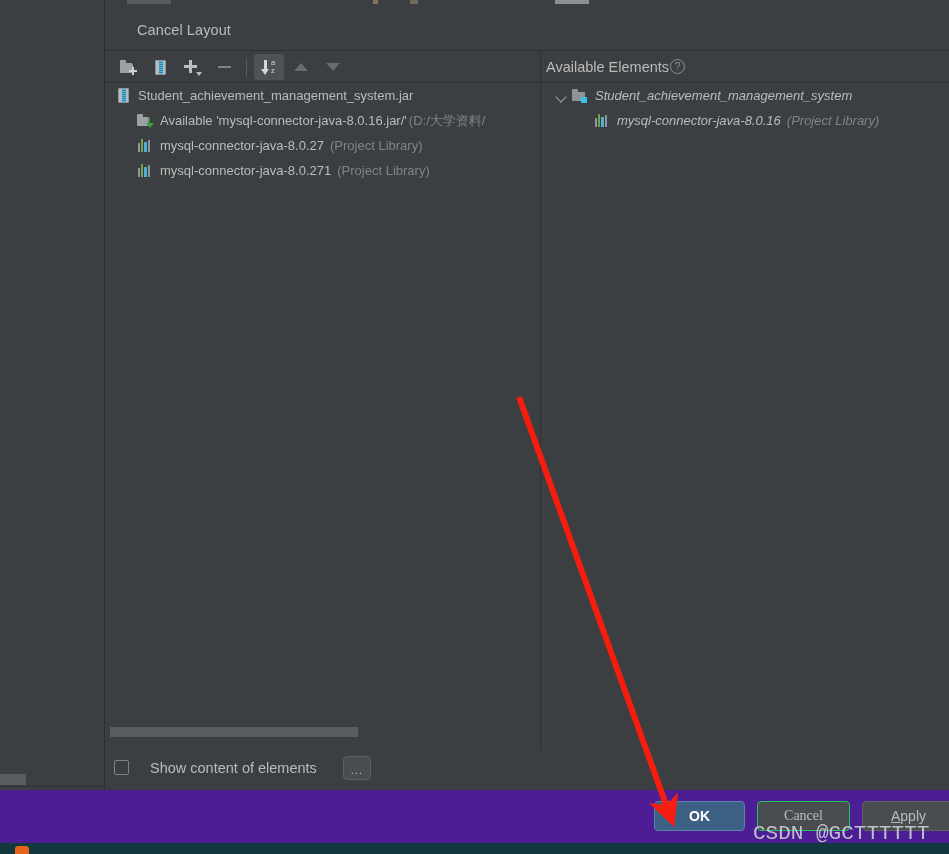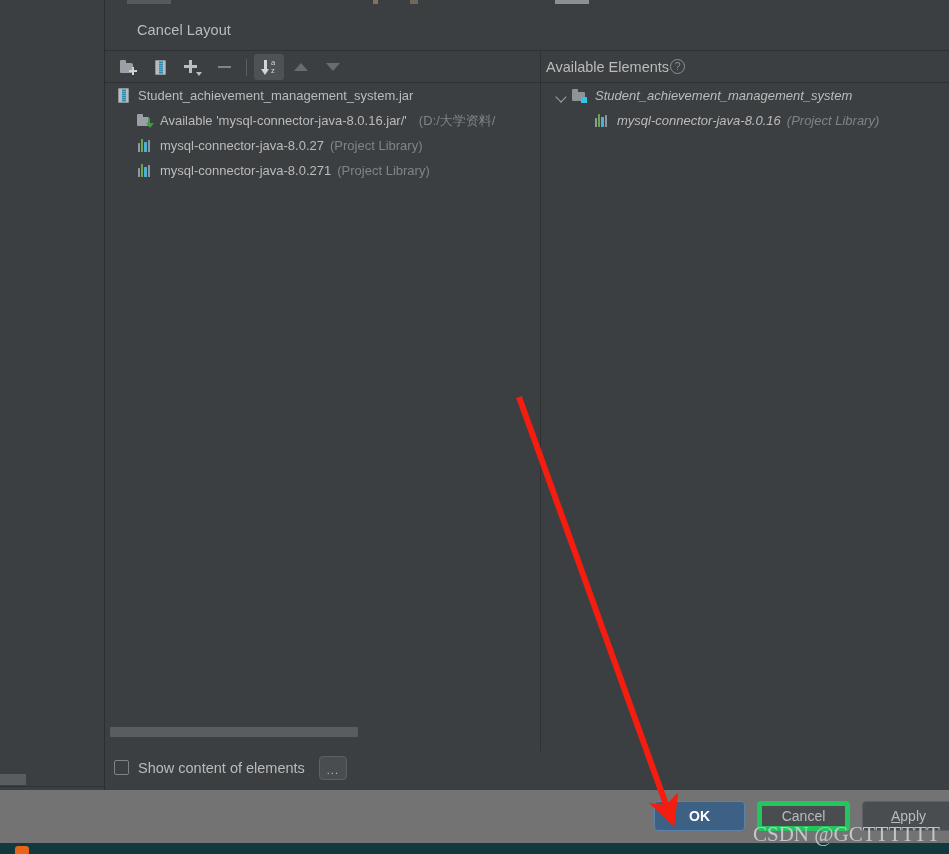--- a/index.html
+++ b/index.html
@@ -224,21 +224,21 @@
     background: #3c3f41;
   }
   .hscroll-thumb {
     position: absolute; left: 4px; top: 1px; width: 248px; height: 10px;
     background: #5a5d5f; border-radius: 1px;
   }
 
   
   .bottom-strip {
     position: absolute; left: 0; top: 740px; width: 844px; height: 45px;
-    display: flex; align-items: center; padding-left: 9px; gap: 0;
+    display: flex; align-items: center; padding-left: 9px; gap: 12px;
   }
   .chk {
     width: 15px; height: 15px; border: 1.4px solid #7e8387; border-radius: 2px;
     background: #3c3f41; margin-right: 9px; flex: 0 0 auto;
   }
   .chk-label { font-size: 14.5px; color: #bbbbbb; margin-right: 14px; }
   .ellipsis-btn {
     width: 28px; height: 24px; border: 1px solid #5c6063; border-radius: 4px;
     background: #4a4d4f; color: #b8bcbf; font-size: 11px;
     display: flex; align-items: flex-end; justify-content: center; padding-bottom: 3px;
@@ -247,34 +247,34 @@
   .strip-sep {
     position: absolute; left: 0; top: 786px; width: 844px; height: 1px; background: #2f3133;
   }
   .strip-sep-left {
     position: absolute; left: 0; top: 786px; width: 105px; height: 1px; background: #2f3133;
   }
 
   
   .footer {
     position: absolute; left: 0; top: 790px; width: 949px; height: 53px;
-    background: #737373;
+    background: #4c1d95;
   }
   .btn {
     position: absolute; top: 11px; height: 30px;
     border-radius: 4px; font-size: 14px;
     display: flex; align-items: center; justify-content: center;
   }
   .btn-ok {
     left: 654px; width: 91px;
     background: #3d6185; border: 1px solid #5b83ab; color: #ffffff; font-weight: bold;
   }
   .btn-cancel {
     left: 757px; width: 93px;
-    background: #4a4d4f; border: 5px solid #22c55e; color: #b8bcbf;
+    background: #4a4d4f; border: 1px solid #22c55e; color: #b8bcbf; font-family: Liberation Serif, serif;
   }
   .btn-apply {
     left: 862px; width: 93px;
     background: #4a4d4f; border: 1px solid #5c6063; color: #b8bcbf;
   }
   .btn-apply u { text-decoration: underline; }
 
   
   .taskbar {
     position: absolute; left: 0; top: 843px; width: 949px; height: 11px;
@@ -282,21 +282,21 @@
   }
   .taskbar .app-dot {
     position: absolute; left: 15px; top: 3px; width: 14px; height: 12px;
     background: #e8641c; border-radius: 3px 3px 0 0;
   }
 
   
   .watermark {
     position: absolute; left: 753px; top: 822px;
     font-size: 21px; color: #c9ced2; opacity: .92;
-    font-family: Liberation Serif, serif; white-space: nowrap;
+    font-family: Liberation Mono, monospace; white-space: nowrap;
     pointer-events: none;
   }
 
   
   .arrow-svg { position: absolute; left: 0; top: 0; width: 949px; height: 854px; pointer-events: none; }
 </style>
 </head>
 <body>
 
 <div id="root">
@@ -380,21 +380,21 @@
       <div class="row" style="padding-left:30px">
         <span class="ico">
           <span class="ic-extract">
               <span class="ftab"></span>
               <span class="fbody"></span>
             <span class="av"></span>
               <span class="ah"></span>
             </span>
         </span>
         <span class="label">Available 'mysql-connector-java-8.0.16.jar/'</span>
-        <span class="muted" style="margin-left:12px">(D:/大学资料/</span>
+        <span class="muted" style="margin-left:2px">(D:/大学资料/</span>
       </div>
 
       <div class="row" style="padding-left:30px">
         <span class="ico">
           <span class="ic-lib">
               <span class="b1"></span>
               <span class="b2"></span>
               <span class="b3"></span>
               <span class="b4"></span>
             </span>

